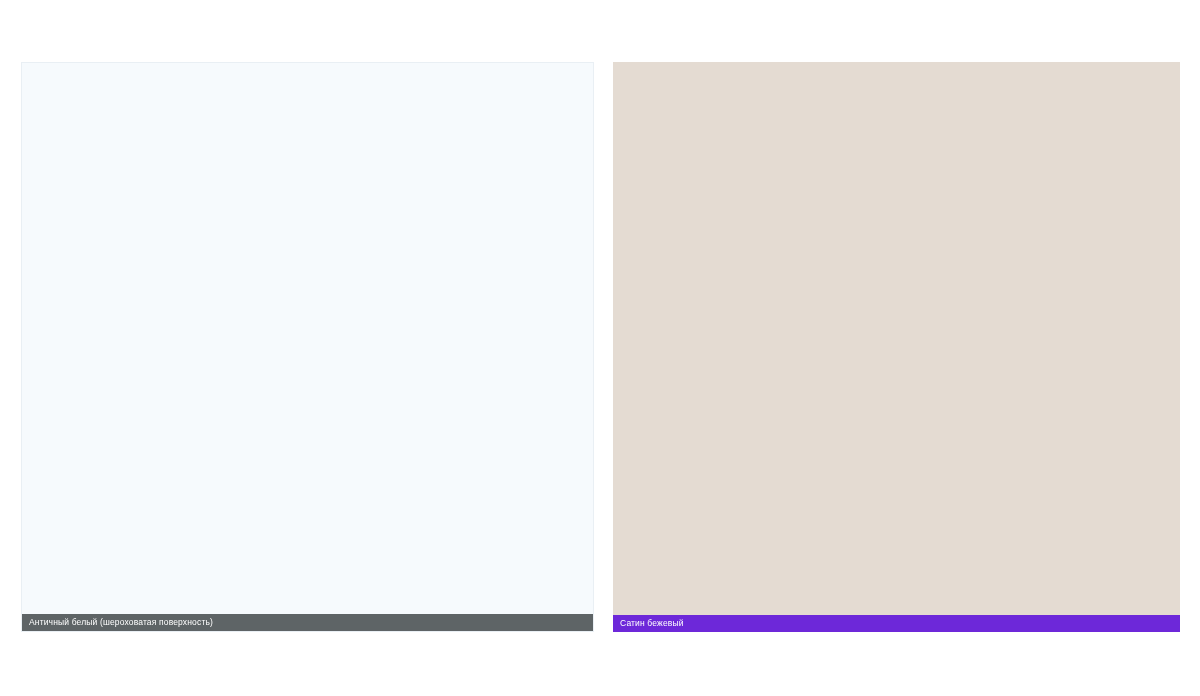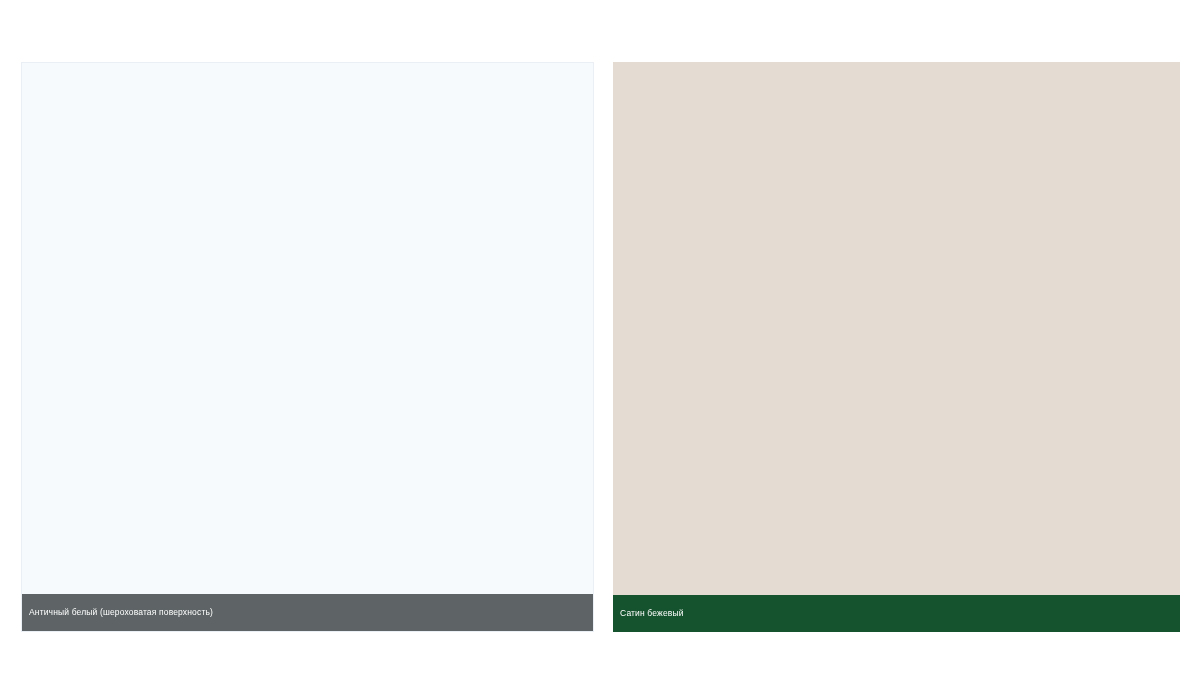--- a/index.html
+++ b/index.html
@@ -51,21 +51,21 @@
     top: 0;
     right: 0;
     bottom: 0;
   }
 
   .swatch-caption {
     position: absolute;
     left: 0;
     right: 0;
     bottom: 0;
-    height: 37px;
+    height: 17px;
     display: flex;
     align-items: center;
     padding: 0 0 0 7px;
     box-sizing: border-box;
   }
 
   .swatch-caption-text {
     color: #ffffff;
     font-size: 8.5px;
     line-height: 1;
@@ -81,18 +81,18 @@
 
   <div class="swatch-card card-left" style="border-color: rgb(233, 239, 244);">
     <div class="swatch-fill" style="background: rgb(246, 250, 253);"></div>
     <div class="swatch-caption" style="background: rgb(94, 100, 102);">
       <span class="swatch-caption-text" style="color: rgb(255, 255, 255);">Античный белый (шероховатая поверхность)</span>
     </div>
   </div>
 
   <div class="swatch-card card-right">
     <div class="swatch-fill" style="background: rgb(228, 219, 210);"></div>
-    <div class="swatch-caption" style="background: #14532d;">
+    <div class="swatch-caption" style="background: #6d28d9;">
       <span class="swatch-caption-text" style="color: rgb(255, 255, 255);">Сатин бежевый</span>
     </div>
   </div>
 
 </div>
 
 </body></html>

